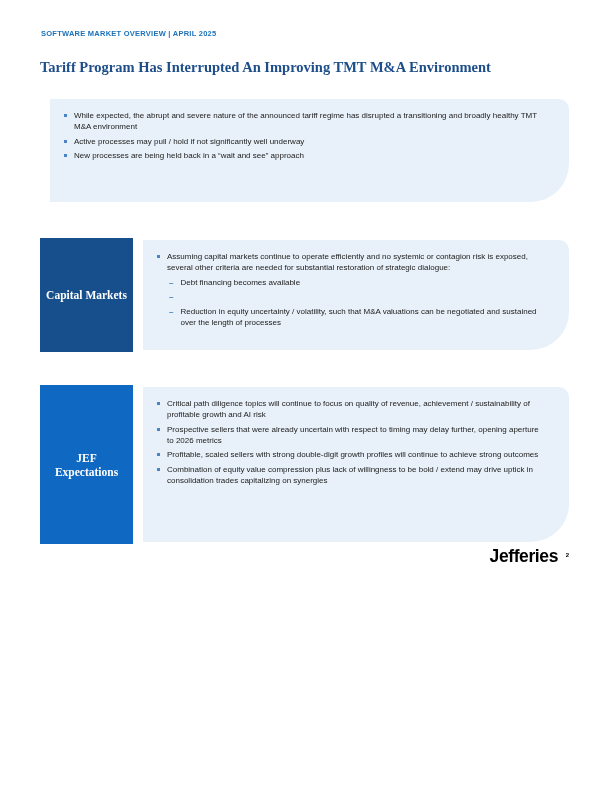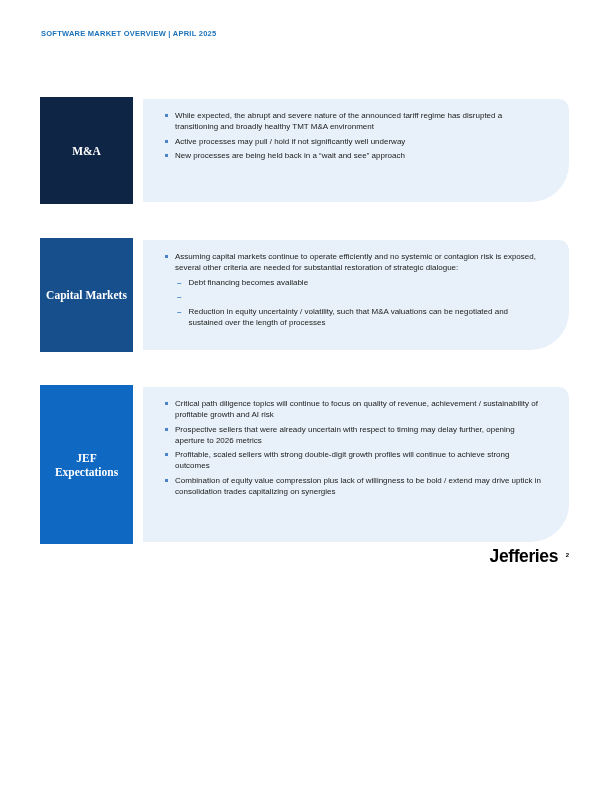--- a/index.html
+++ b/index.html
@@ -65,21 +65,21 @@
     padding: 4px;
   }
 
   .content-box {
     flex: 1;
     margin-left: 10px;
     margin-top: 2px;
     margin-bottom: 2px;
     background: #e8f1f9;
     border-radius: 0 10px 38px 0;
-    padding: 11px 26px 8px 20px;
+    padding: 11px 26px 8px 12px;
   }
 
   .bullet {
     display: flex;
     margin-bottom: 3.5px;
   }
   .bullet:last-child { margin-bottom: 0; }
 
   .bullet .marker {
     flex: 0 0 auto;
@@ -128,24 +128,24 @@
     color: #000000;
   }
 </style>
 </head>
 <body>
 
 <div class="page">
 
   <div class="eyebrow">SOFTWARE MARKET OVERVIEW | APRIL 2025</div>
 
+  <h1 class="page-title">Tariff Program Has Interrupted An Improving TMT M&amp;A Environment</h1>
 
   <div class="sections">
     <div class="section-row row-0">
-      <div class="label-box" style="background-color: rgb(14, 37, 70);">M&amp;A</div>
       <div class="content-box">
           <div class="bullet lvl1">
             <span class="marker"></span>
             <span class="text">While expected, the abrupt and severe nature of the announced tariff regime has disrupted a transitioning and broadly healthy TMT M&amp;A environment</span>
           </div>
           <div class="bullet lvl1">
             <span class="marker"></span>
             <span class="text">Active processes may pull / hold if not significantly well underway</span>
           </div>
           <div class="bullet lvl1">

